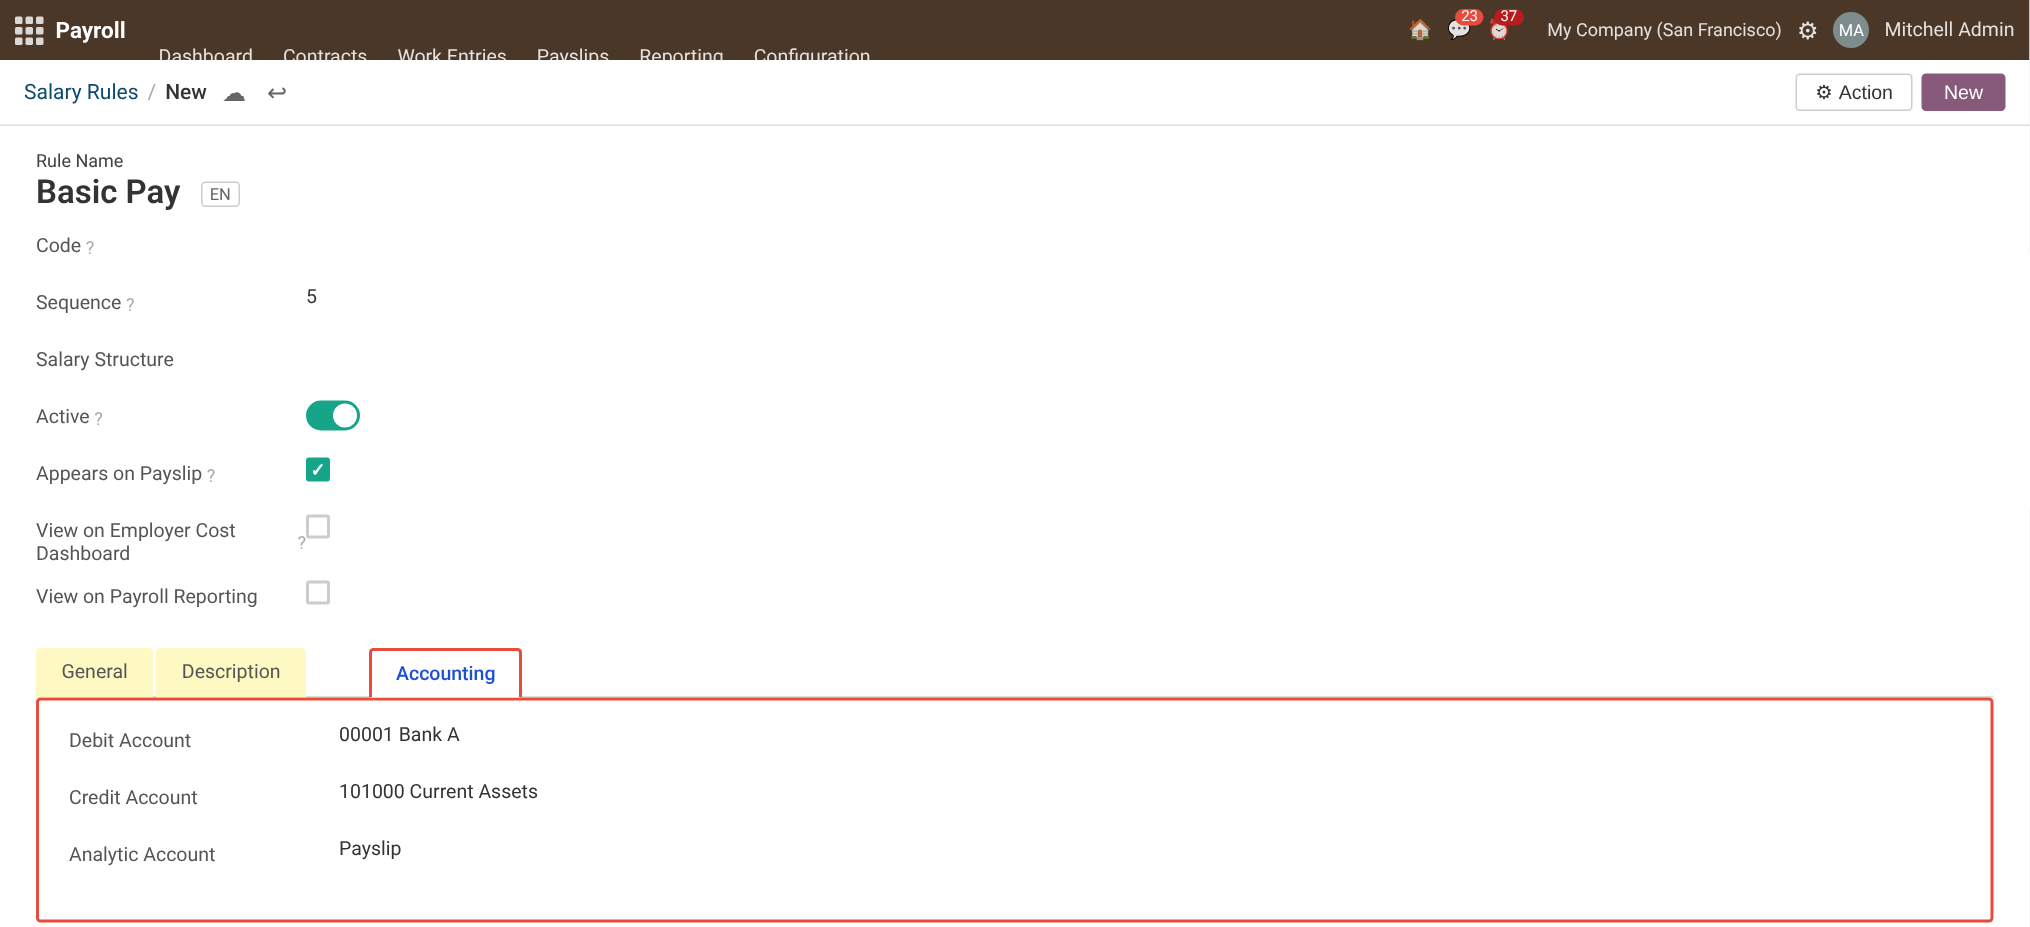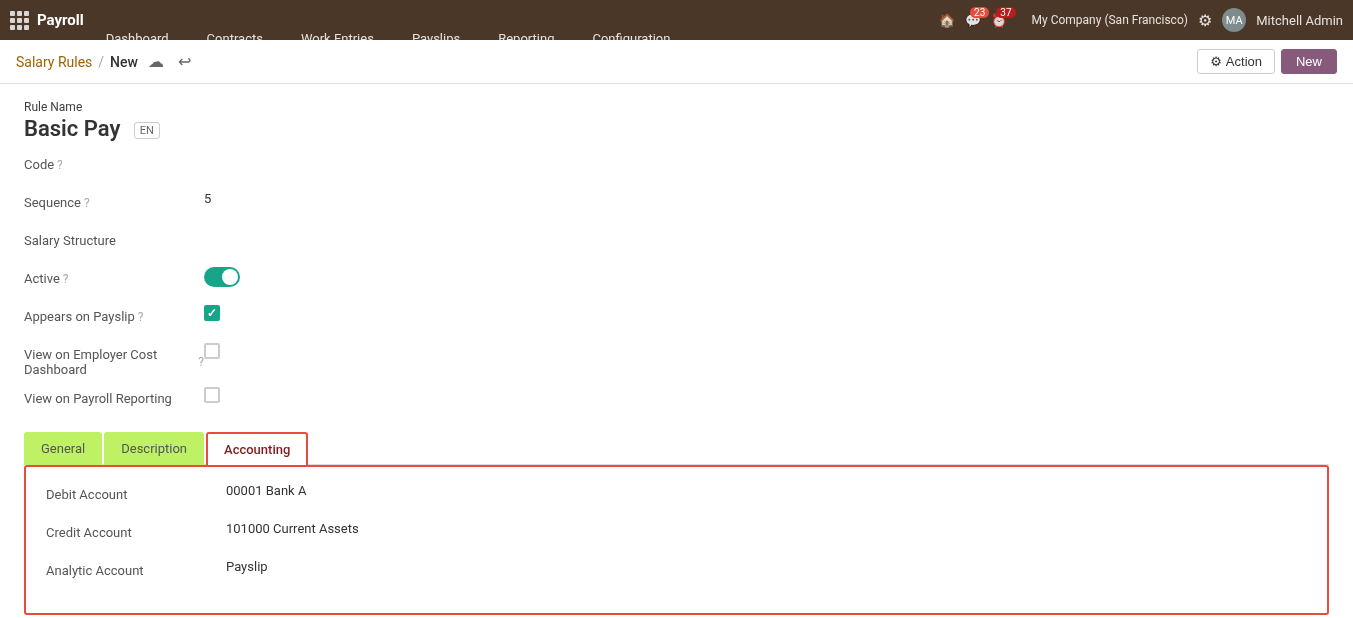--- a/index.html
+++ b/index.html
@@ -32,21 +32,21 @@
       border-radius: 1px;
     }
     .navbar-app-name {
       font-size: 15px;
       font-weight: 700;
       color: #fff;
     }
     .navbar-menu {
       display: flex;
       align-items: center;
-      gap: 18px;
+      gap: 0;
       flex: 1;
       margin-top: 36px;
     }
     .navbar-menu-item {
       color: rgba(255,255,255,0.85);
       padding: 4px 10px;
       border-radius: 3px;
       cursor: pointer;
       font-size: 13px;
       white-space: nowrap;
@@ -100,21 +100,21 @@
       justify-content: space-between;
       padding: 0 16px;
     }
     .breadcrumb {
       display: flex;
       align-items: center;
       gap: 6px;
       font-size: 14px;
     }
     .breadcrumb-link {
-      color: #a16207;
+      color: #0c4a6e;
       cursor: pointer;
       text-decoration: none;
     }
     .breadcrumb-sep { color: #aaa; }
     .breadcrumb-current { color: #333; font-weight: 500; }
     .breadcrumb-actions {
       display: flex;
       align-items: center;
       gap: 6px;
     }
@@ -275,32 +275,33 @@
       border-bottom: 1px solid #ddd;
       margin: 16px 0 0 0;
     }
     .tab {
       padding: 8px 16px;
       cursor: pointer;
       border: 1px solid transparent;
       border-bottom: none;
       font-size: 13px;
       color: #555;
-      background: #bef264;
+      background: #fef9c3;
       border-radius: 3px 3px 0 0;
       margin-right: 2px;
       position: relative;
       bottom: -1px;
     }
     .tab.active {
       background: #fff;
       border-color: #e74c3c;
       border-width: 2px;
-      color: #7f1d1d;
+      color: #1d4ed8;
       font-weight: 500;
+      margin-left: 40px;
     }
 
     
     .accounting-section {
       border: 2px solid #e74c3c;
       border-radius: 3px;
       padding: 16px 20px;
       margin-top: 0;
     }
   </style>

